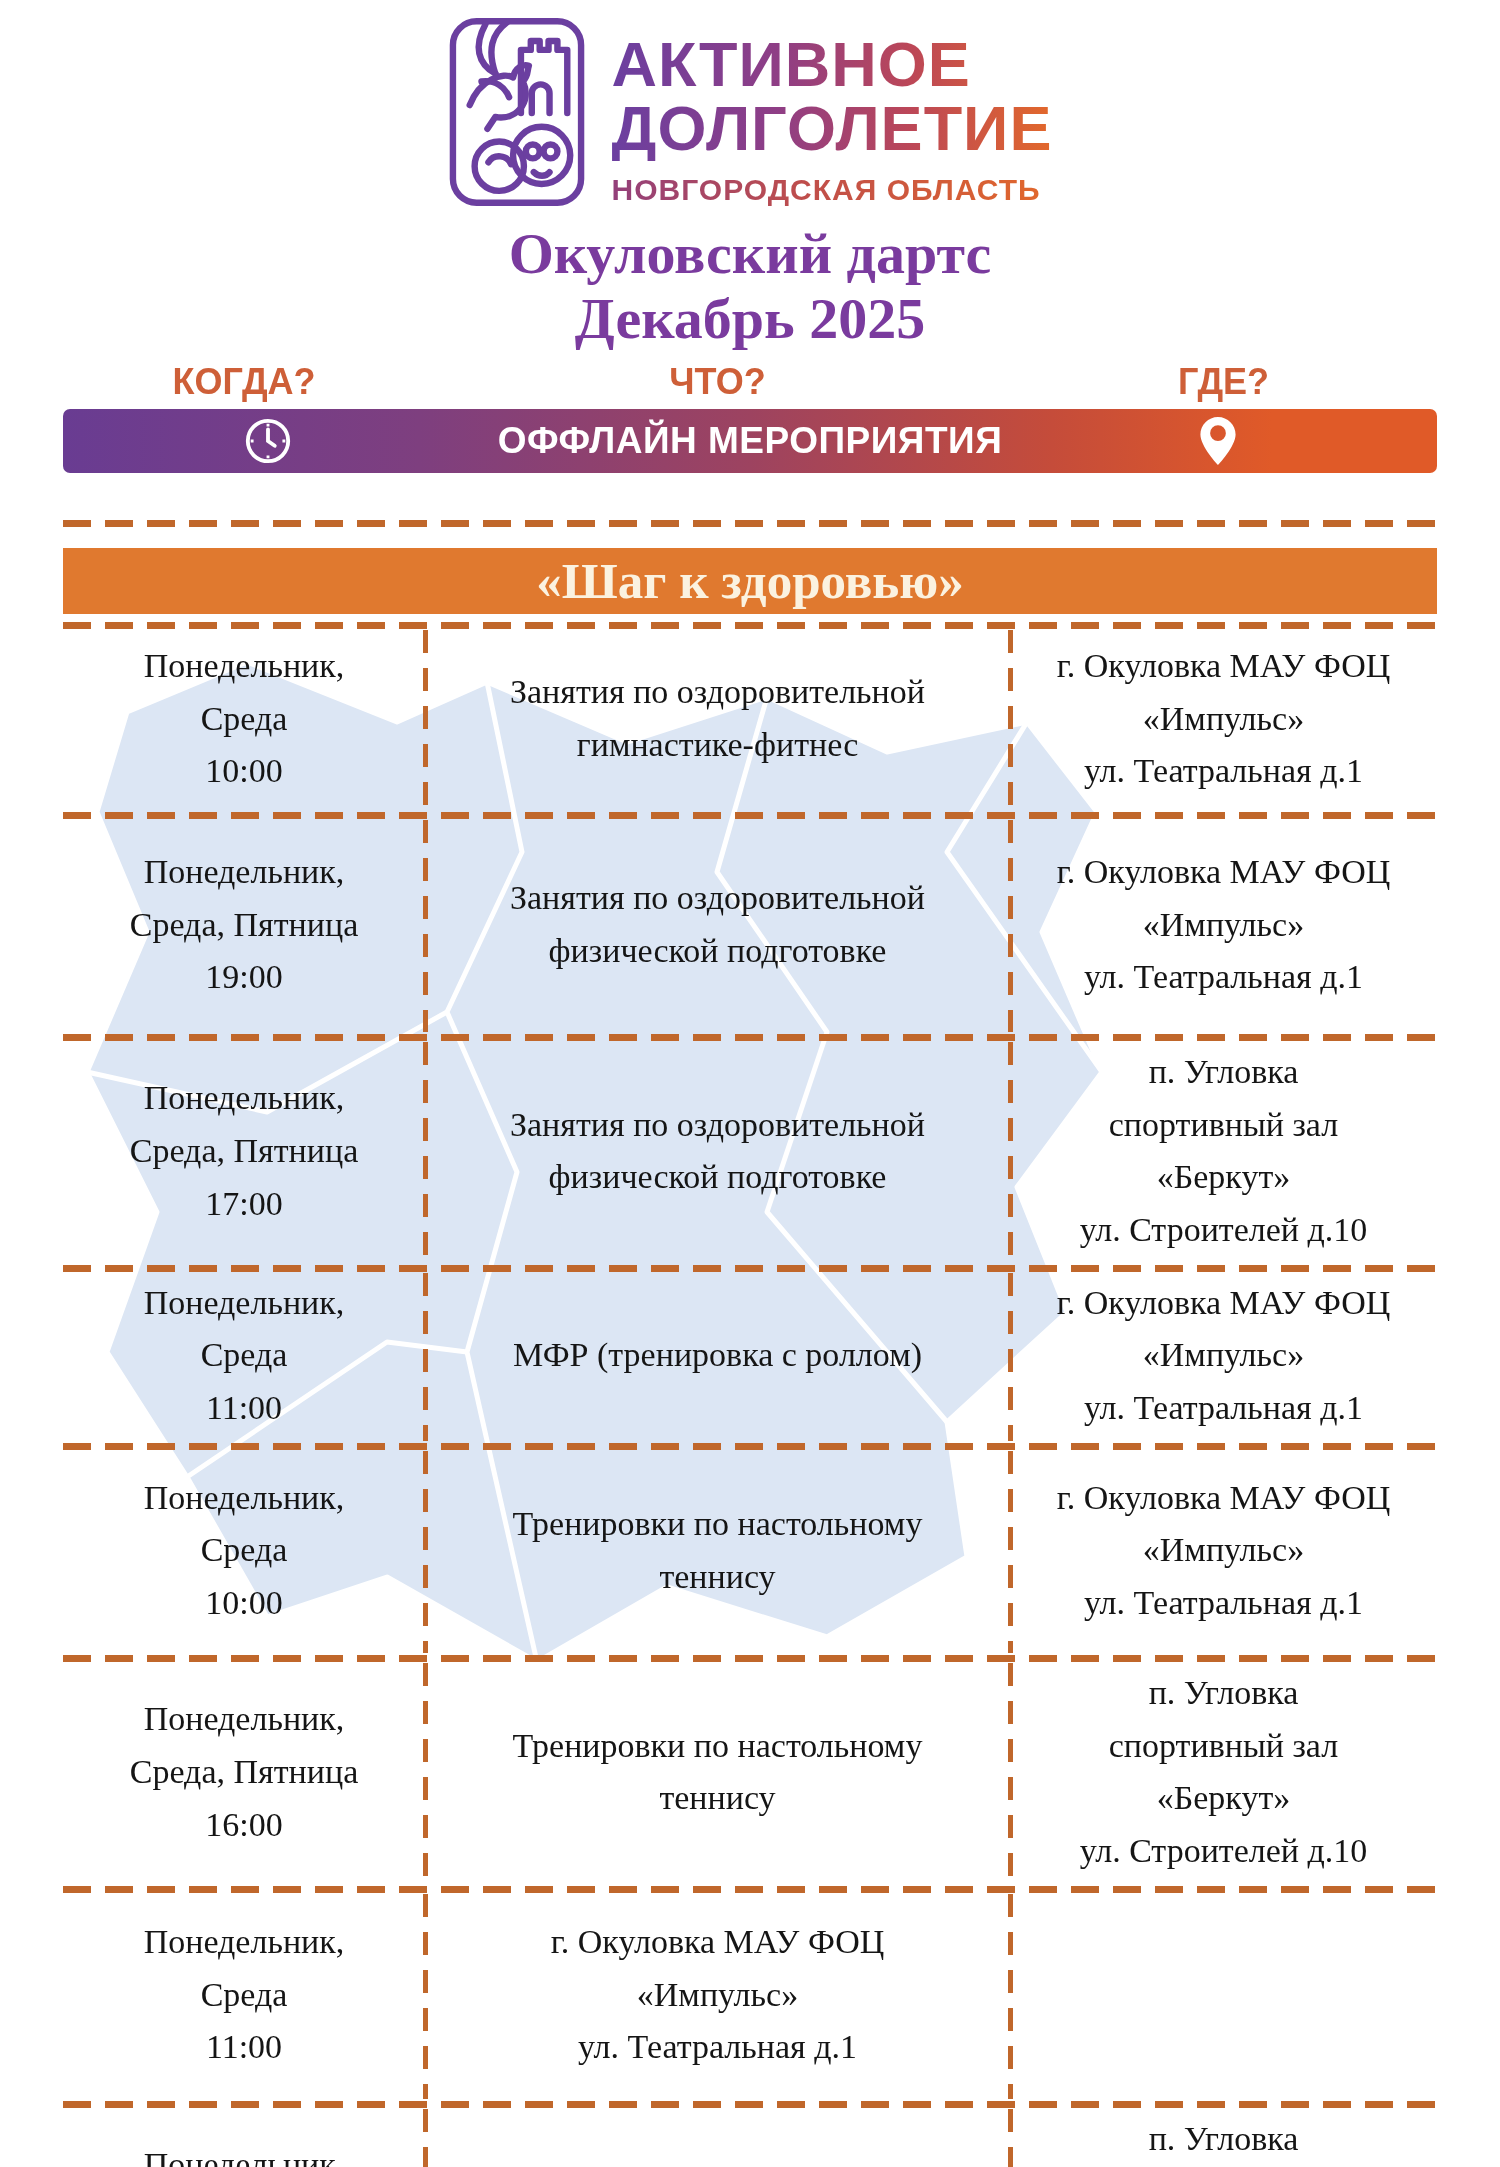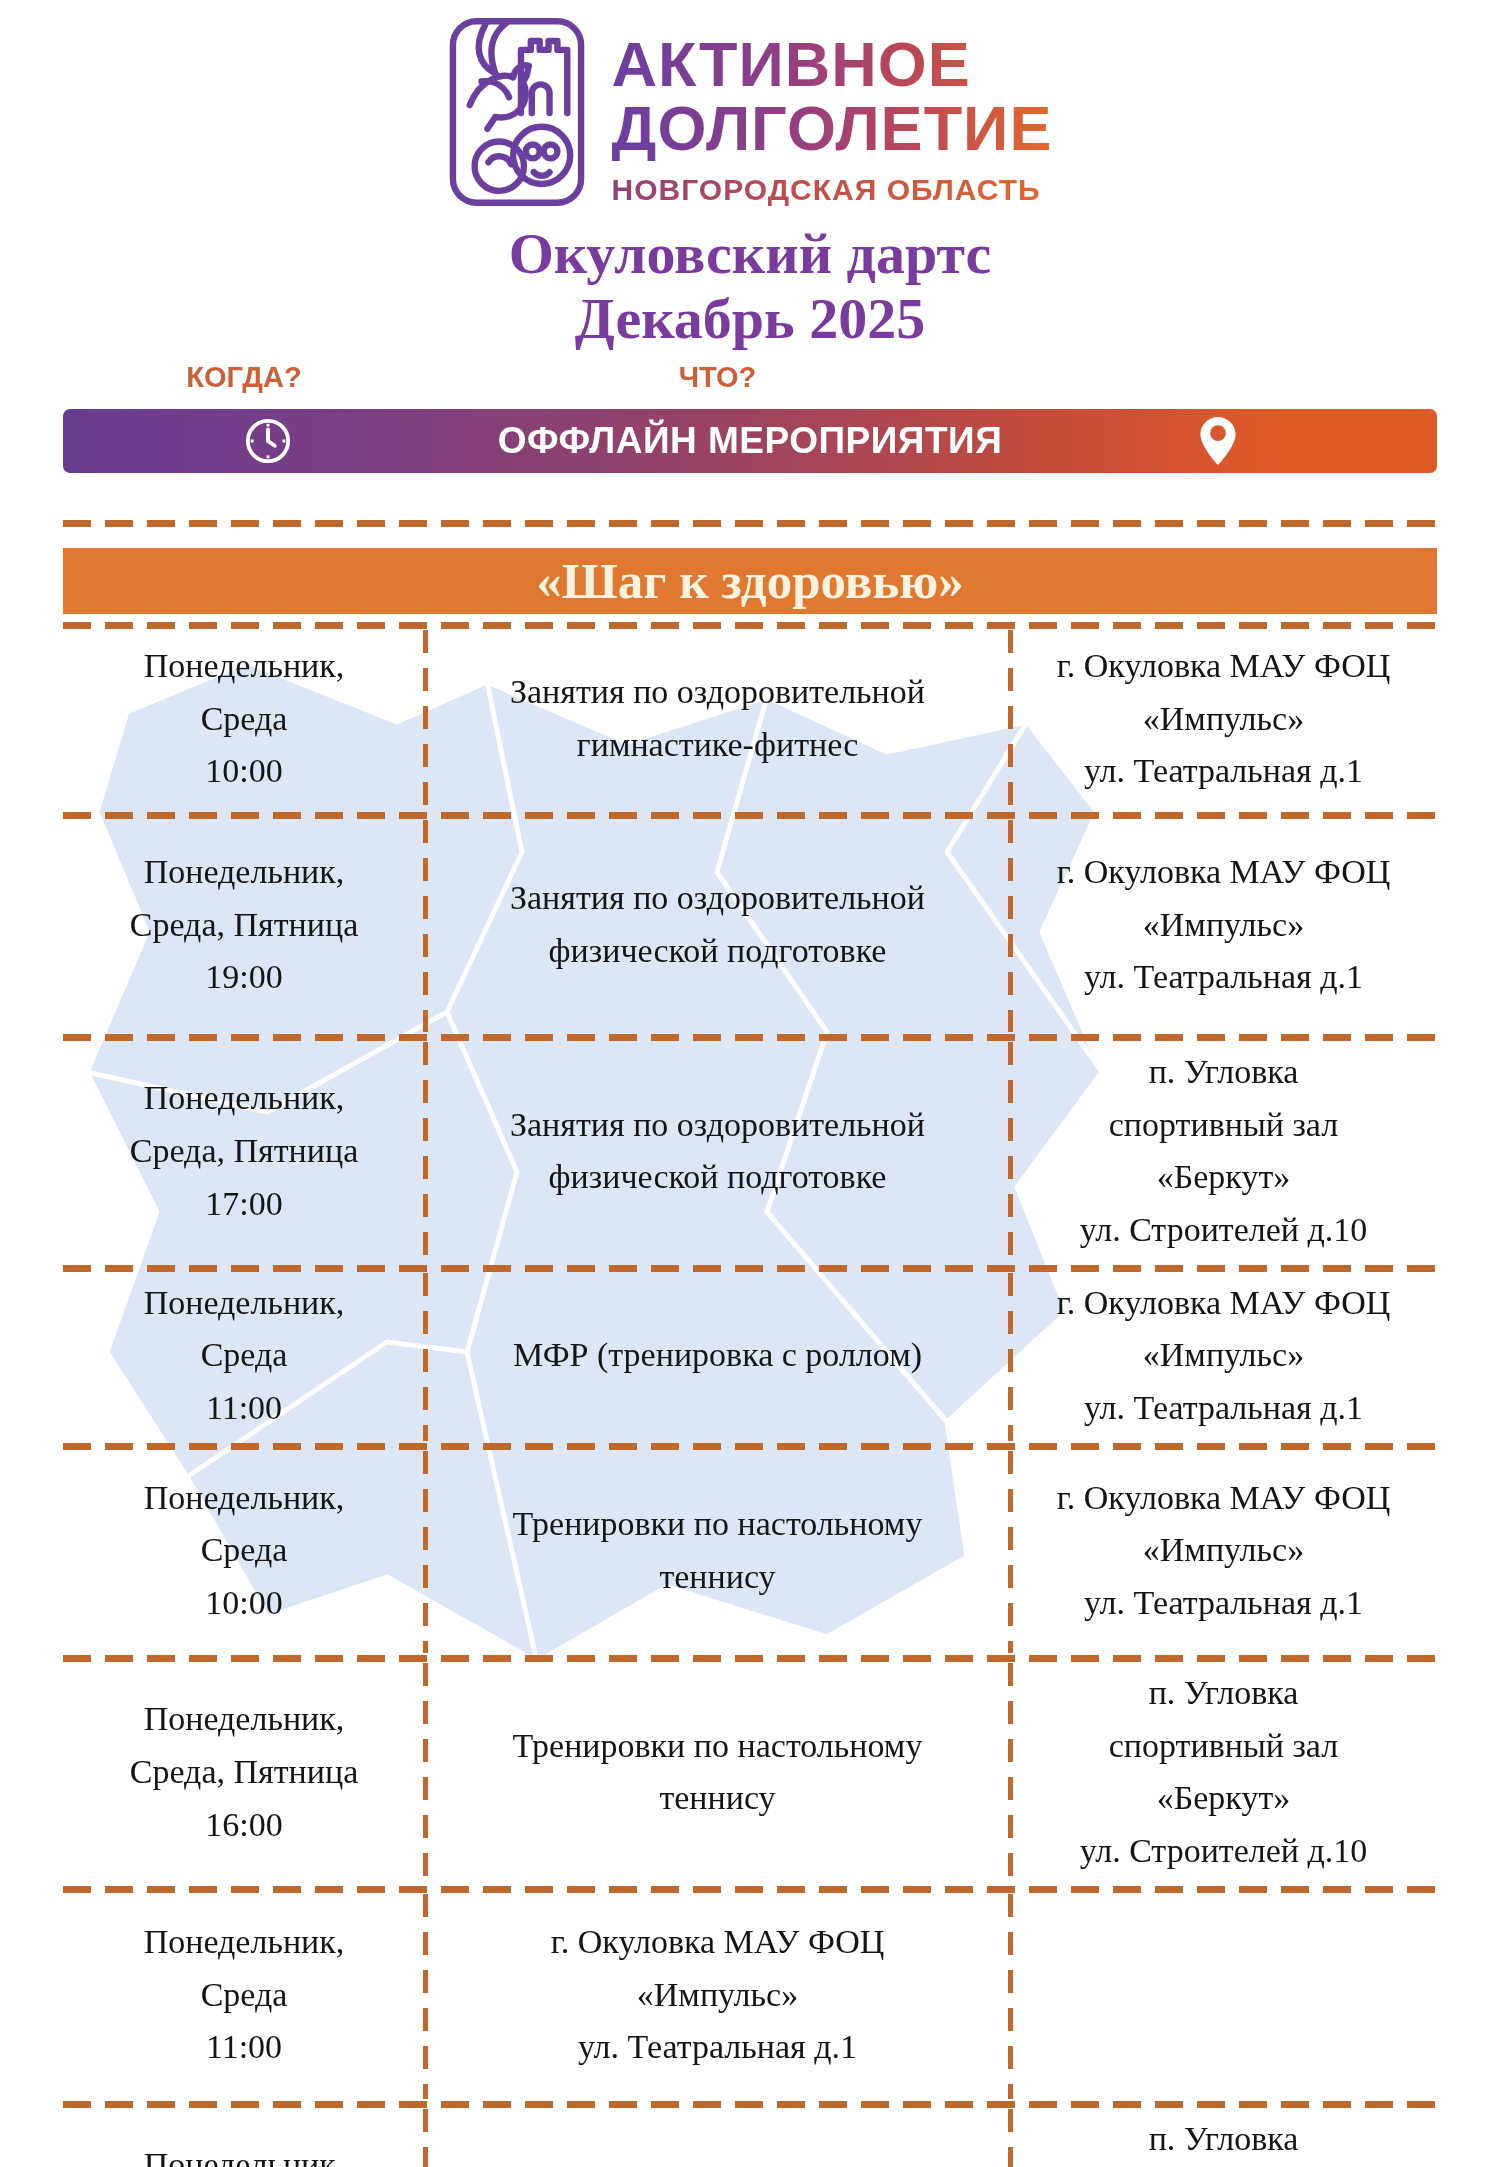--- a/index.html
+++ b/index.html
@@ -18,21 +18,21 @@
     -webkit-background-clip:text;background-clip:text;color:transparent;}
 
   
   .page-title{position:absolute;top:222px;left:0;width:100%;text-align:center;
     font-family:"Liberation Serif","DejaVu Serif",serif;font-weight:bold;font-size:58px;
     line-height:1.12;color:#7A3B9E;}
 
   
   .filter-labels{position:absolute;top:361px;left:63px;width:1374px;display:grid;
     grid-template-columns:362px 585px 427px;text-align:center;
-    font-weight:bold;font-size:29px;color:#CE5F38;}
+    font-weight:bold;font-size:36px;color:#CE5F38;}
 
   
   .gradient-bar{position:absolute;top:409px;left:63px;width:1374px;height:64px;
     background:linear-gradient(90deg,#693C92 0%,#7E3F7F 26%,#9D4360 50%,#C54C3A 72%,#E05A28 88%,#E05A28 100%);border-radius:7px;}
   .bar-title{position:absolute;left:0;right:0;top:0;height:64px;line-height:64px;text-align:center;
     color:#ffffff;font-weight:bold;font-size:37px;letter-spacing:0.5px;}
   .clock-wrap{position:absolute;left:180px;top:7px;}
   .pin-wrap{position:absolute;left:1136px;top:7px;}
 
   
@@ -95,20 +95,21 @@
   </div>
 
   <div class="page-title">
     <div>Окуловский дартс</div>
     <div>Декабрь 2025</div>
   </div>
 
   <div class="filter-labels">
     <span>КОГДА?</span>
     <span>ЧТО?</span>
+    <span>ГДЕ?</span>
   </div>
 
   <div class="gradient-bar">
     <span class="clock-wrap">
       <svg viewBox="0 0 52 52" width="50" height="50" aria-hidden="true">
         <circle cx="26" cy="26" r="21" stroke="#ffffff" stroke-width="4" fill="none"></circle>
         <path d="M26 14 V26 L33 31" stroke="#ffffff" stroke-width="4" fill="none" stroke-linecap="round"></path>
         <path d="M26 8 v3 M26 41 v3 M8 26 h3 M41 26 h3" stroke="#ffffff" stroke-width="3"></path>
       </svg>
     </span>

